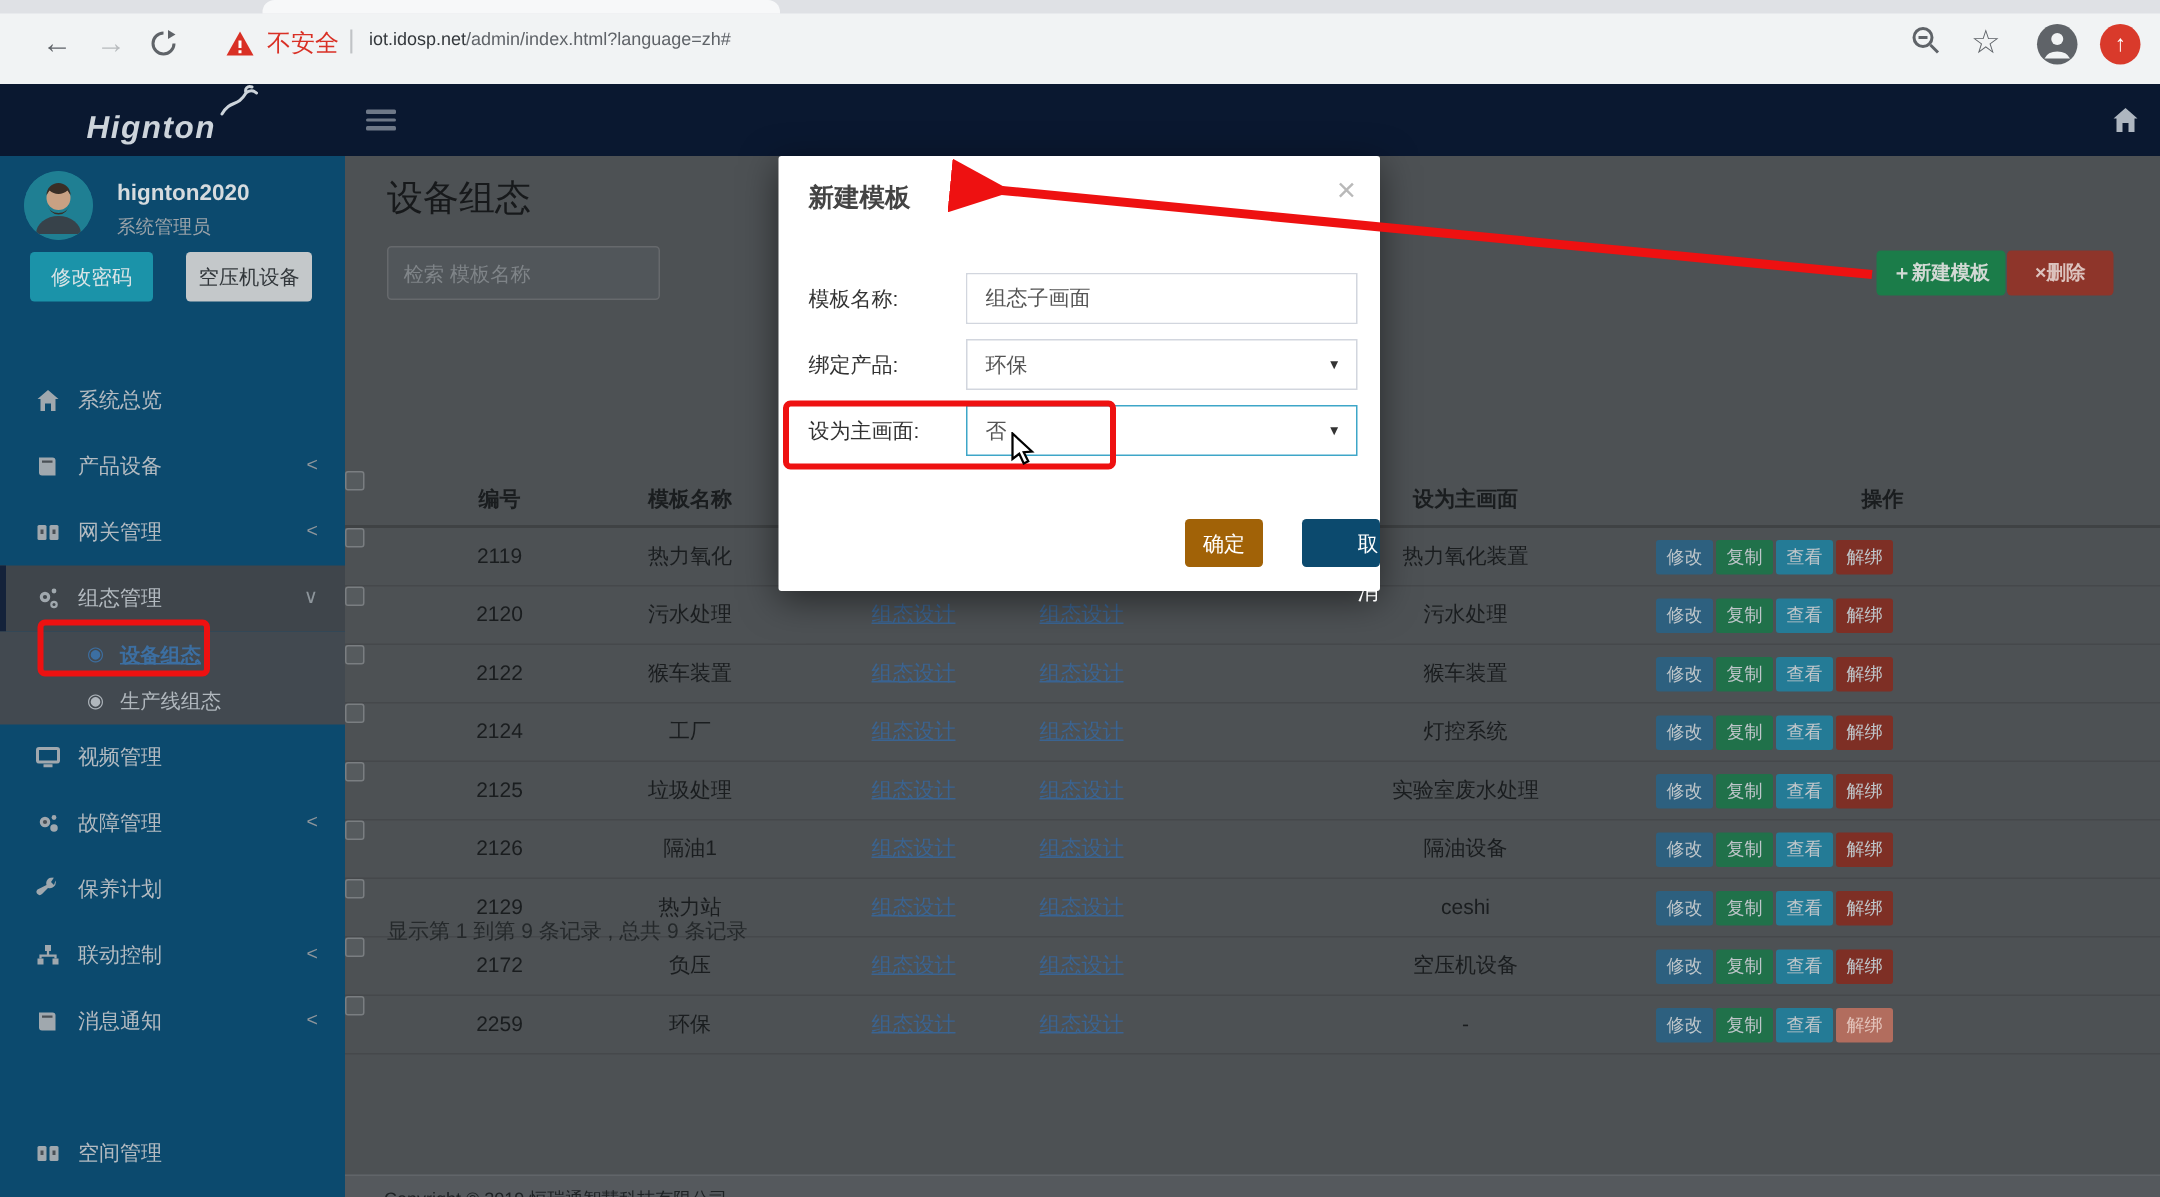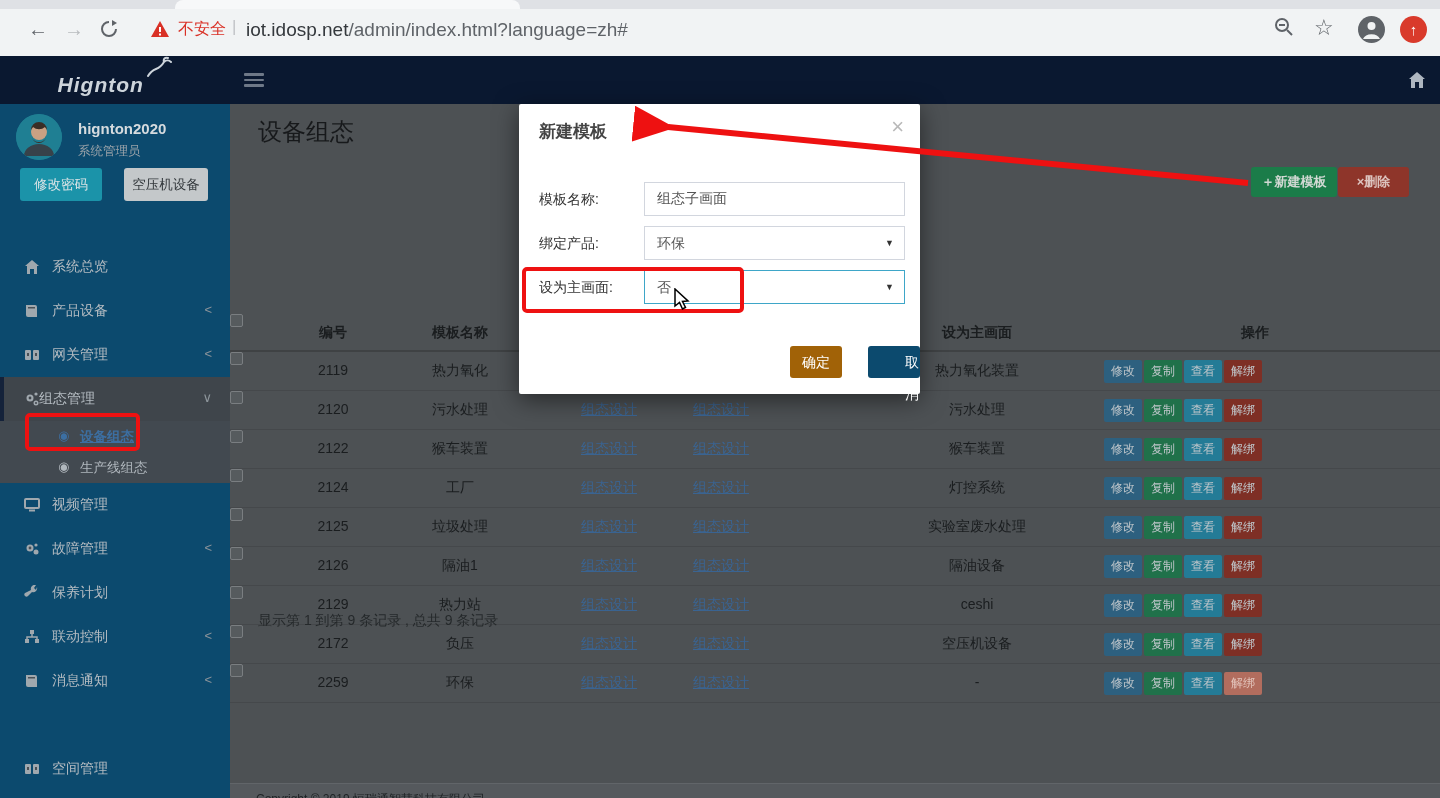--- a/index.html
+++ b/index.html
@@ -9,21 +9,21 @@
 
   
   #browser { left:0; top:0; width:1440px; height:56px; background:#f1f3f4; z-index:5; }
   #tabstrip { left:0; top:0; width:1440px; height:9px; background:#dfe1e5; }
   #tab { left:175px; top:0; width:345px; height:9px; background:#f7f8f9; border-radius:8px 8px 0 0; }
   .bicon { font-size:20px; color:#5f6368; top:18px; line-height:22px; }
   .bicon.disabled { color:#b8bbbe; }
   #warn-tri { left:150px; top:20px; }
   #notsecure { left:178px; top:19px; font-size:16px; color:#d93025; }
   #url-sep { left:232px; top:17px; font-size:17px; color:#c0c3c6; }
-  #url { left:246px; top:19px; font-size:19px; color:#34383c; white-space:nowrap; }
+  #url { left:246px; top:19px; font-size:12px; color:#34383c; white-space:nowrap; }
   #url .path { color:#5f6368; }
   .rbicon { top:17px; }
   #avatar-browser { left:1358px; top:16px; width:27px; height:27px; border-radius:50%; background:#5f6368; }
   #update-badge { left:1400px; top:16px; width:27px; height:27px; border-radius:50%; background:#d93a2b; color:#fff; text-align:center; font-size:15px; font-weight:bold; line-height:27px; }
 
   
   #appheader { left:0; top:56px; width:1440px; height:48px; background:#0a1830; z-index:4; }
   #logo { left:0; top:0; width:230px; height:48px; text-align:center; }
   #logo .t { color:#cdd4db; font-size:21px; font-weight:bold; font-style:italic; letter-spacing:1px; line-height:52px; }
   #hamburger { left:244px; top:17px; width:20px; height:14px; cursor:pointer; }
@@ -36,21 +36,21 @@
   #user-name { left:78px; top:16px; font-size:15px; font-weight:bold; color:#d6dbde; }
   #user-role { left:78px; top:39px; font-size:12.5px; color:#9ba3a9; }
   .sbtn { top:64px; height:33px; font-size:13.5px; text-align:center; line-height:33px; border-radius:3px; cursor:pointer; }
   #btn-passwd { left:20px; width:82px; background:#1b93a9; color:#dbe4e6; }
   #btn-logout { left:124px; width:84px; background:#c4c8ca; color:#33383c; }
   .mitem { left:0; width:230px; height:44px; color:#b4bbc1; font-size:14px; cursor:pointer; }
   .mitem .ic { position:absolute; left:24px; top:14px; width:16px; height:16px; color:#a0a8ae; }
   .mitem .lb { position:absolute; left:52px; top:13px; }
   .mitem .ch { position:absolute; right:18px; top:13px; font-size:13px; color:#8d959b; }
   .mitem.active { background:#3f454b; border-left:4px solid #14223a; }
-  .mitem.active .lb { left:35px;text-align:right; } .mitem.active .ic { left:20px; }
+  .mitem.active .lb { left:48px;text-align:right; } .mitem.active .ic { left:20px; }
   #submenu { left:0; width:230px; height:62px; background:#424950; }
   .smitem { position:absolute; left:0; width:230px; height:31px; font-size:13.5px; color:#b0b7bd; cursor:pointer; }
   .smitem .dot { position:absolute; left:58px; top:7px; font-size:13px; }
   .smitem .lb { position:absolute; left:80px; top:7px; }
   .smitem.active .lb { color:#3c6fa2; text-decoration:underline; font-weight:bold; }
   .smitem.active .dot { color:#3c6fa2; }
 
   
   #content { left:230px; top:104px; width:1210px; height:694px; background:#4d5154; z-index:2; }
   #page-title { left:28px; top:12px; font-size:24px; color:#17191b; }
@@ -260,20 +260,23 @@
         <rect x="9" y="3" width="6" height="10" rx="1" fill="currentColor"></rect>
         <rect x="3" y="6" width="2" height="3" fill="#4a5056"></rect>
         <rect x="11" y="6" width="2" height="3" fill="#4a5056"></rect>
       </svg>
     <span class="lb">空间管理</span>
   </div>
 </div>
 
 <div id="content" class="abs">
   <div id="page-title" class="abs">设备组态</div>
+  <div id="search-box" class="abs">
+    <input placeholder="检索 模板名称" style="">
+  </div>
   <div id="btn-new" class="abs topbtn">＋新建模板</div>
   <div id="btn-del" class="abs topbtn">×删除</div>
 
   <div class="abs thead">
     <div class="c-check"></div>
     <div class="cell c-id">编号</div>
     <div class="cell c-name">模板名称</div>
     <div class="cell c-prod">设为主画面</div>
     <div class="cell h-act">操作</div>
   </div>

